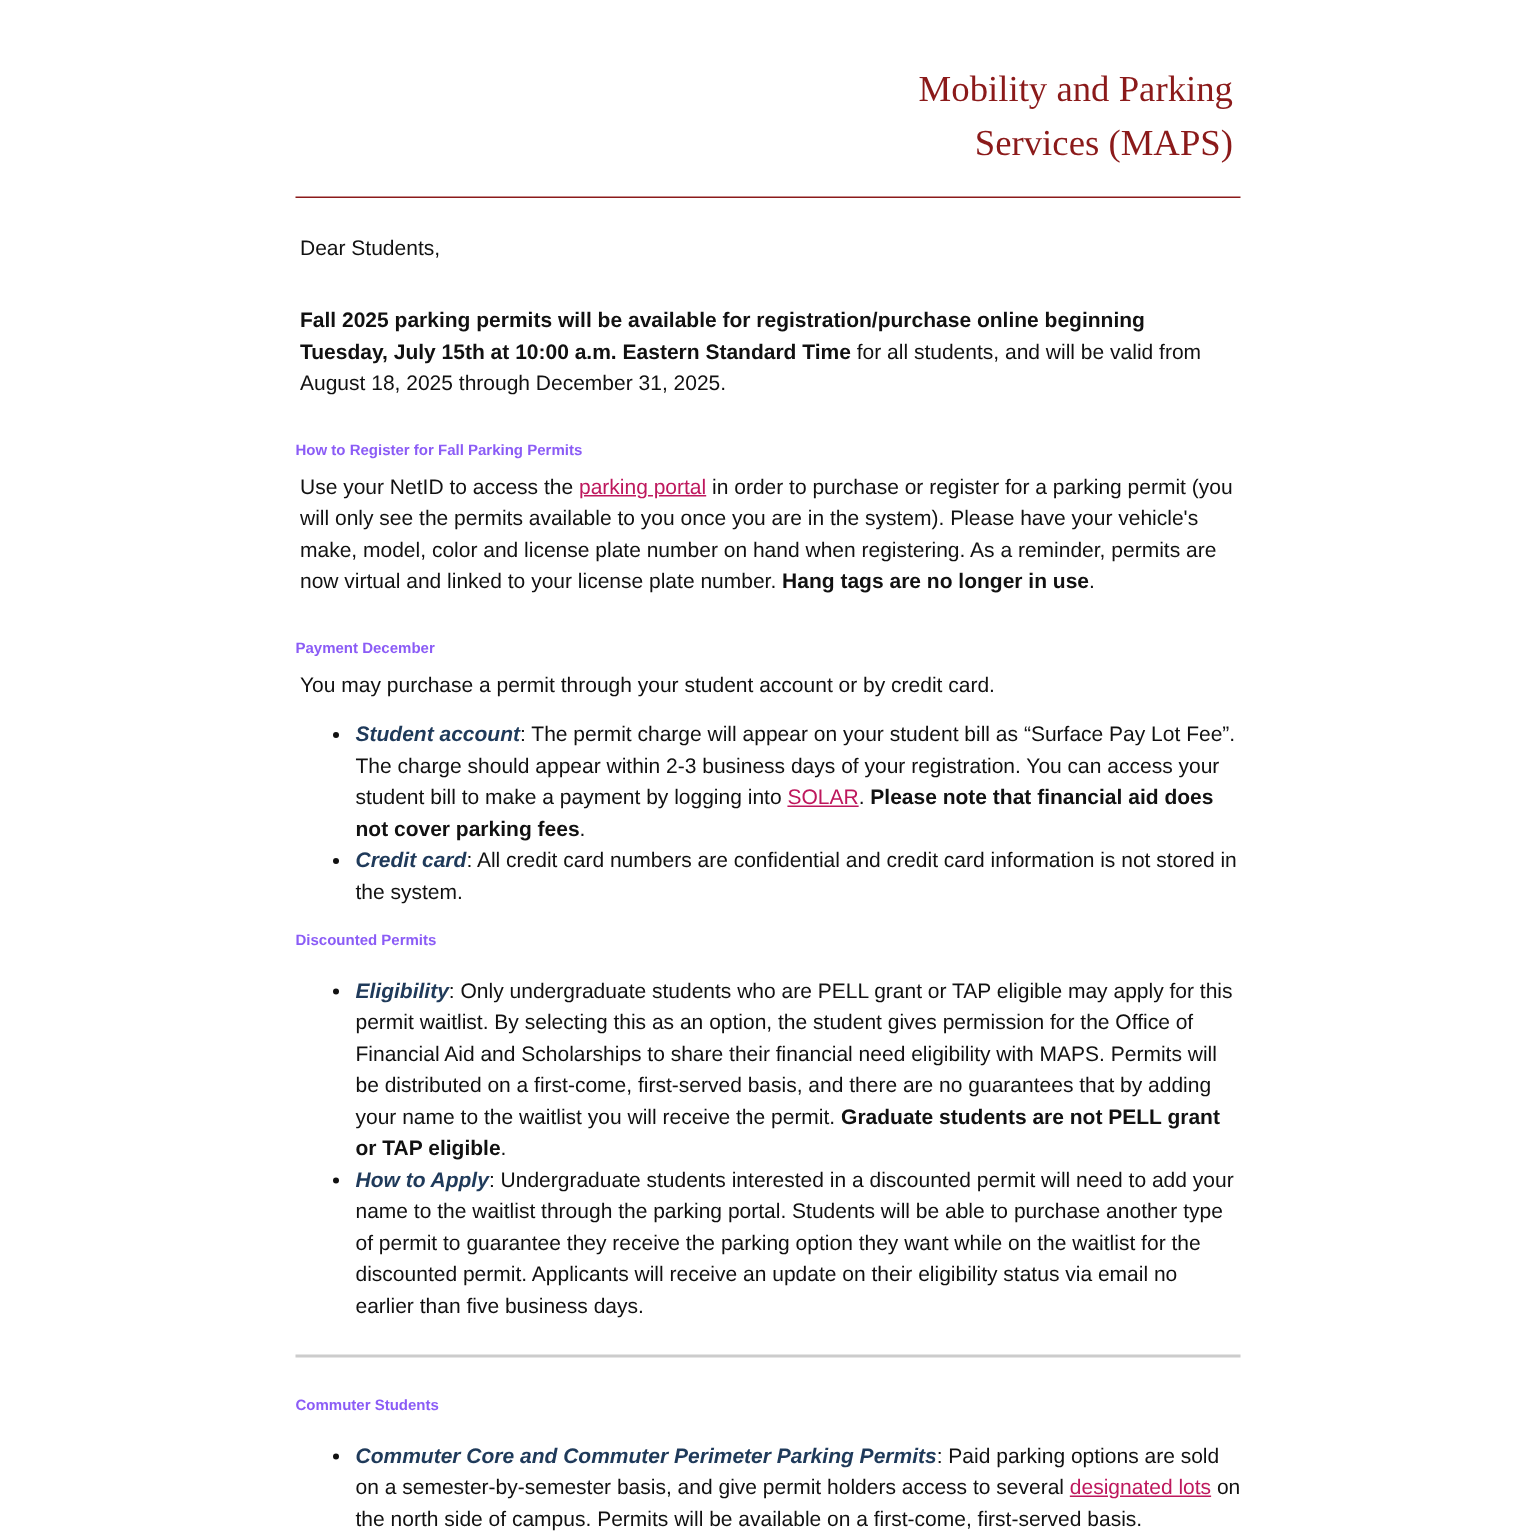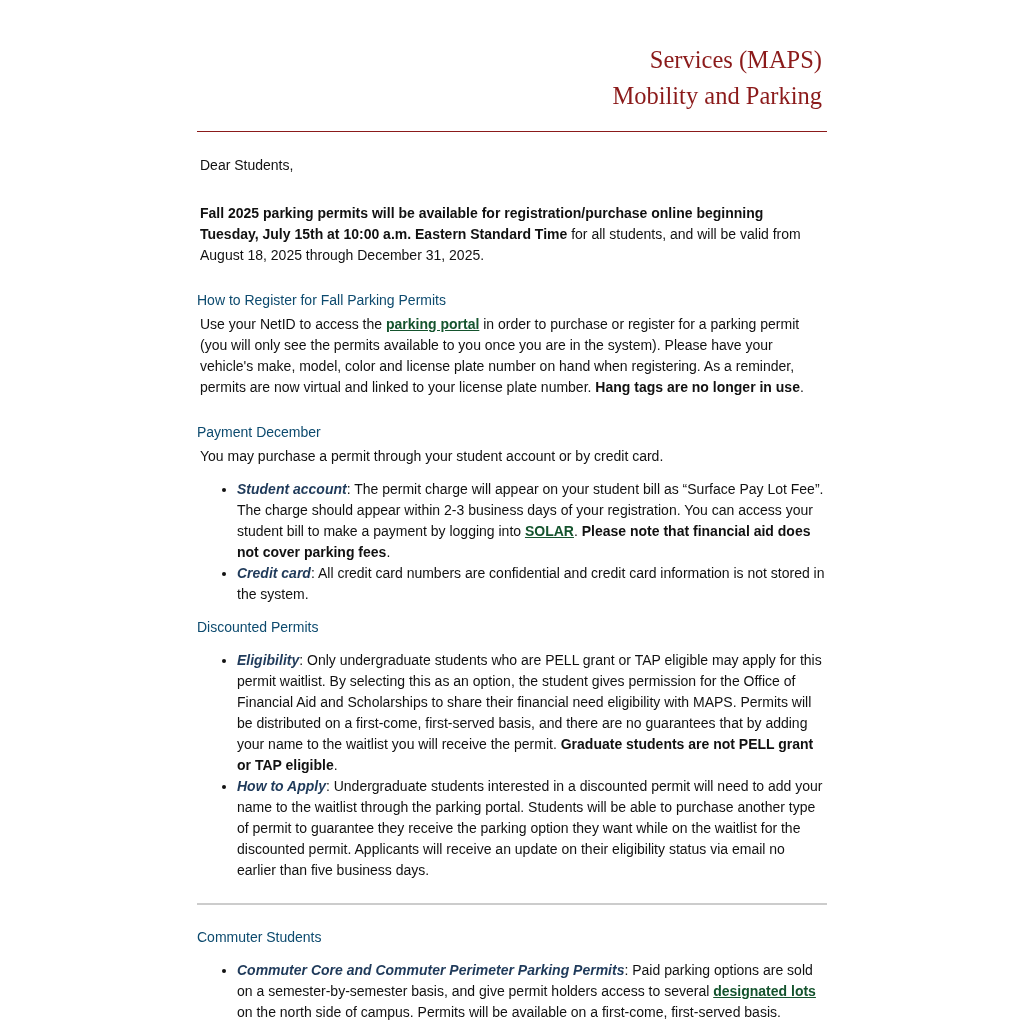--- a/index.html
+++ b/index.html
@@ -7,37 +7,37 @@
   .page { position: absolute; left: 197px; top: 0; width: 630px; font-family: "Liberation Sans", sans-serif; font-size: 14px; color: #111; }
   .header { position: relative; height: 131px; border-bottom: 1px solid #8b1a1a; }
   .logo { position: absolute; left: 4px; top: 36px; display: flex; align-items: center; }
   .logo svg { display: block; }
   .logo-text { margin-left: 9px; font-family: "Liberation Serif", serif; font-size: 27px; letter-spacing: -0.6px; color: #1a1a1a; line-height: 1; }
   .logo-text .univ { color: #9b1b1f; }
   .dept { position: absolute; right: 5px; top: 42px; text-align: right; font-family: "Liberation Serif", serif; font-size: 24.5px; line-height: 36px; color: #8b1a1a; }
   .content { padding-top: 20px; }
   p { margin: 3px; line-height: 21px; }
   .gap { height: 21px; }
-  h3 { margin: 0; font-size: 14px; font-weight: normal; color: #0c4a6e; line-height: 21px; }
-  a { color: #14532d; text-decoration: underline; font-weight: bold; }
+  h3 { margin: 0; font-size: 10px; font-weight: bold; color: #8b5cf6; line-height: 21px; }
+  a { color: #be185d; text-decoration: underline; }
   ul { margin: 12px 0 12px 0; padding-left: 40px; }
   li { line-height: 21px; }
   .term { font-style: italic; color: #1f3a5a; font-weight: bold; }
   .bi { font-weight: bold; }
   .b { font-weight: bold; text-align: center; }
   hr.sep { border: 0; border-top: 2px solid #cccccc; margin: 22px 0 22px 0; }
 </style>
 </head>
 <body>
 
 <div class="page">
   <div class="header">
     <div class="dept">
+      <div>Mobility and Parking</div>
       <div>Services (MAPS)</div>
-      <div>Mobility and Parking</div>
     </div>
   </div>
 
   <div class="content">
     <p>Dear Students,</p>
     <div class="gap"></div>
     <p><span class="b">Fall 2025 parking permits will be available for registration/purchase online beginning Tuesday, July 15th at 10:00 a.m. Eastern Standard Time</span><span> for all students, and will be valid from August 18, 2025 through December 31, 2025.</span></p>
     <div class="gap"></div>
 
     <h3>How to Register for Fall Parking Permits</h3>

